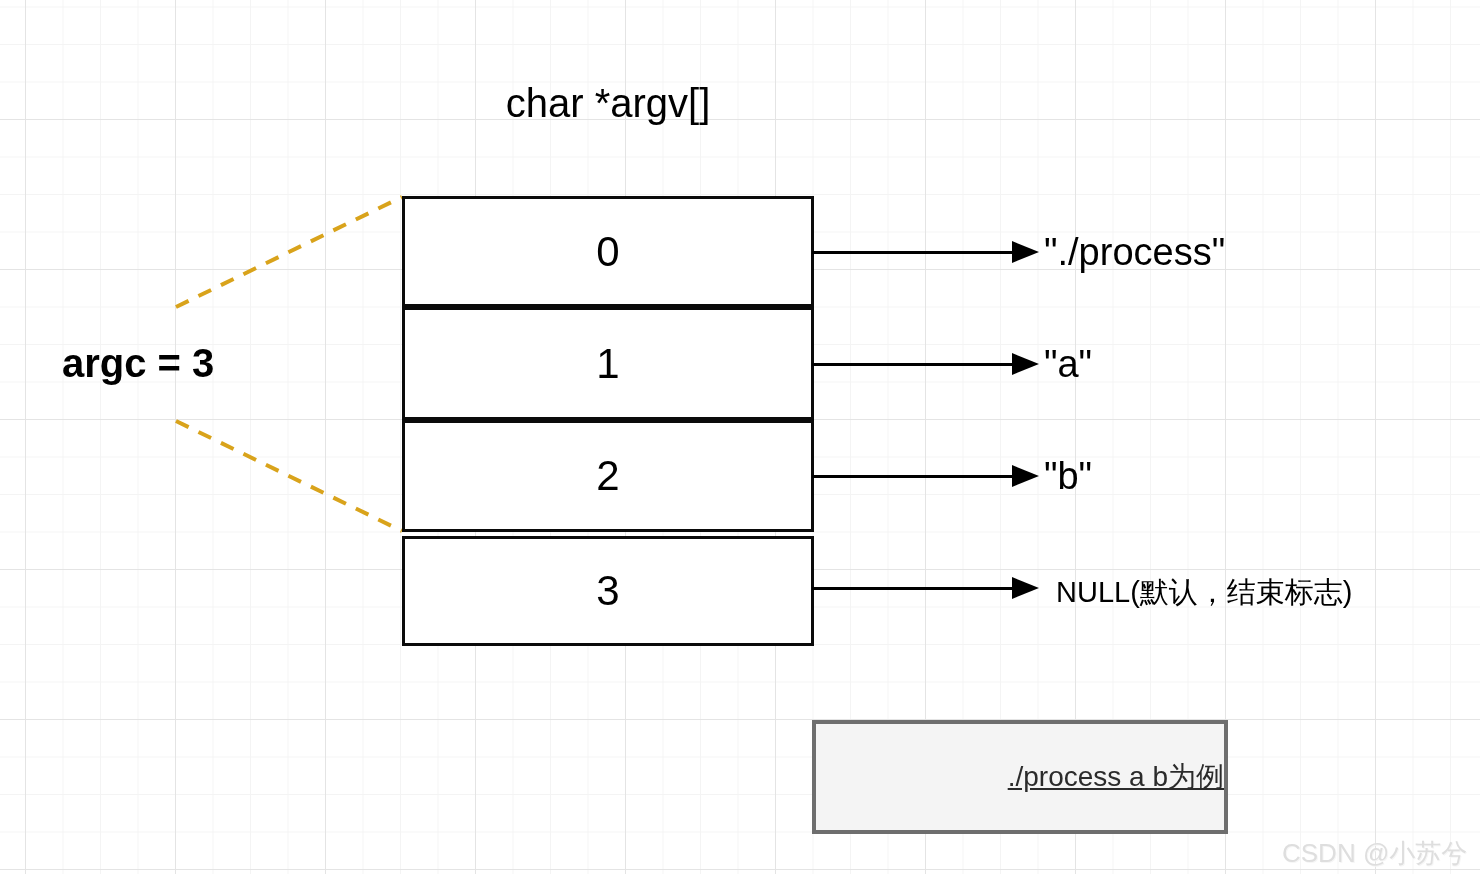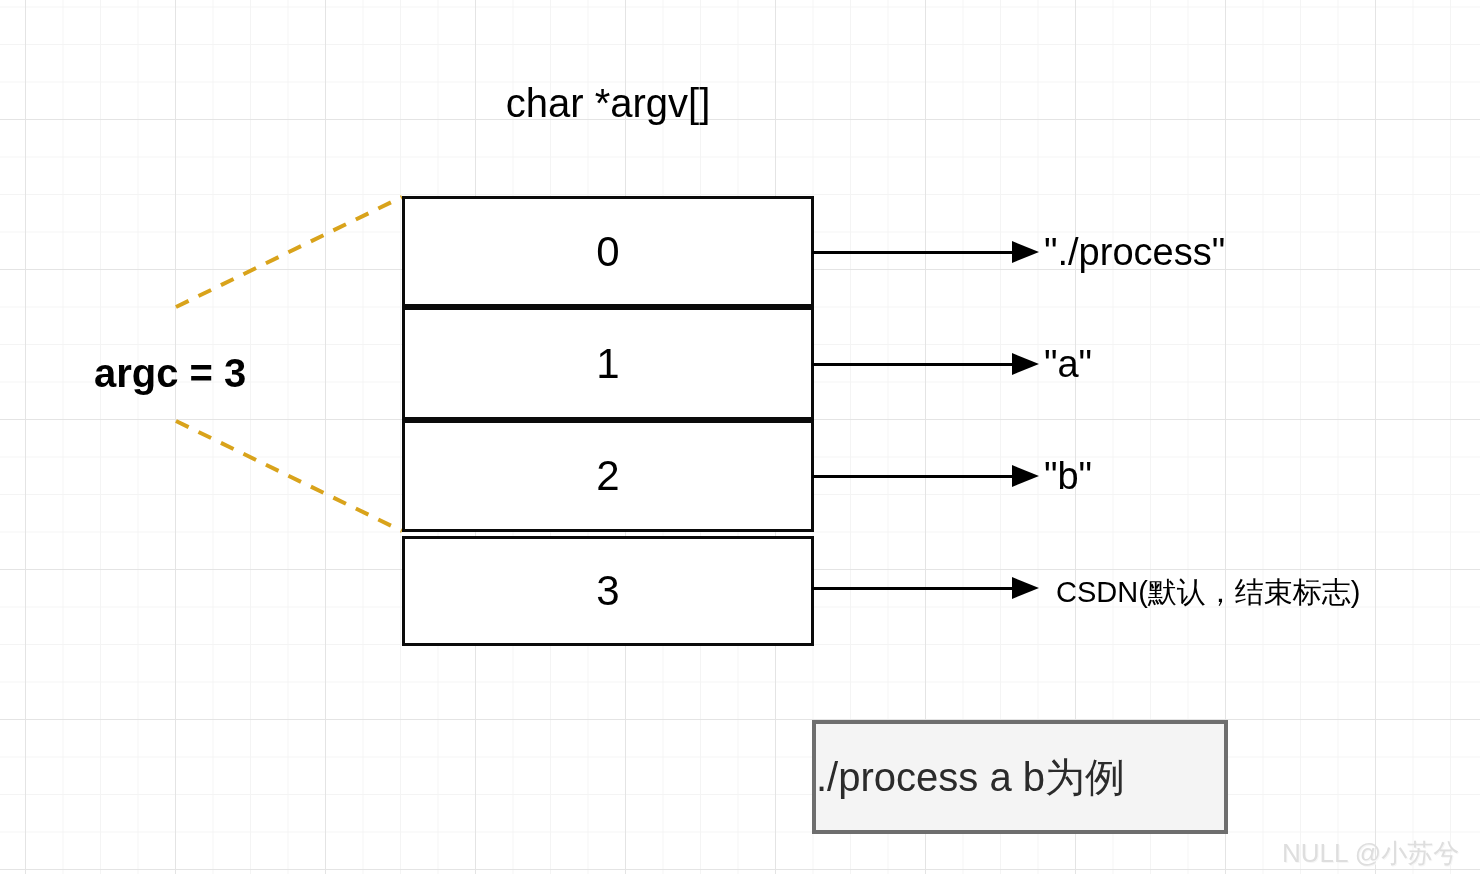--- a/index.html
+++ b/index.html
@@ -22,24 +22,23 @@
     background-position: 25px 0, 0 119px, 25px 0, 0 6.5px;
   }
   .abs { position: absolute; }
 
   .diagram-title {
     left: 402px; top: 78px; width: 412px; height: 50px;
     text-align: center; font-size: 40px; font-weight: normal; color: #000;
     line-height: 50px; white-space: nowrap;
   }
   .argc-label {
-    left: 62px; top: 348px; width: 200px; height: 50px;
+    left: 62px; top: 338px; width: 200px; height: 50px;
     font-size: 40px; font-weight: bold; color: #000; line-height: 50px;
     white-space: nowrap;
-    margin-left: 32px;
   }
   .argv-array { left: 402px; top: 196px; width: 412px; }
   .array-cell {
     box-sizing: border-box;
     width: 412px;
     border: 3px solid #0a0a0a;
     background: #ffffff;
     text-align: center;
     font-size: 42px; color: #000;
   }
@@ -66,23 +65,24 @@
   }
   .pointer-label.small { font-size: 29px; height: 44px; line-height: 44px; left: 1056px; }
 
   .dash-overlay { left: 0; top: 0; width: 1480px; height: 874px; pointer-events: none; }
 
   .example-box {
     left: 812px; top: 720px; width: 416px; height: 114px;
     box-sizing: border-box;
     border: 4px solid #6e6e6e;
     background: #f4f4f4;
-    text-align: left;
-    font-size: 40px; color: #2b2b2b; line-height: 106px;
+    text-align: right;
+    font-size: 28px; color: #2b2b2b; line-height: 106px;
     white-space: nowrap;
+    text-decoration: underline;
   }
   .watermark {
     left: 1282px; top: 836px;
     font-size: 26px; color: #dedede; white-space: nowrap;
     text-shadow: 1px 1px 0 #f6f6f6;
   }
 </style>
 </head>
 <body>
 
@@ -112,19 +112,19 @@
 
   <div class="arrow-line" style="top:475px"></div>
   <div class="arrow-head" style="top:465px"></div>
 
   <div class="arrow-line" style="top:587px"></div>
   <div class="arrow-head" style="top:577px"></div>
 
   <div class="pointer-label" style="top:228px">"./process"</div>
   <div class="pointer-label" style="top:340px">"a"</div>
   <div class="pointer-label" style="top:452px">"b"</div>
-  <div class="pointer-label small" style="top:570px">CSDN(默认，结束标志)</div>
+  <div class="pointer-label small" style="top:570px">NULL(默认，结束标志)</div>
 
   <div class="abs example-box">./process a b为例</div>
 
-  <div class="abs watermark">NULL @小苏兮</div>
+  <div class="abs watermark">CSDN @小苏兮</div>
 
 </div>
 
 </body></html>

